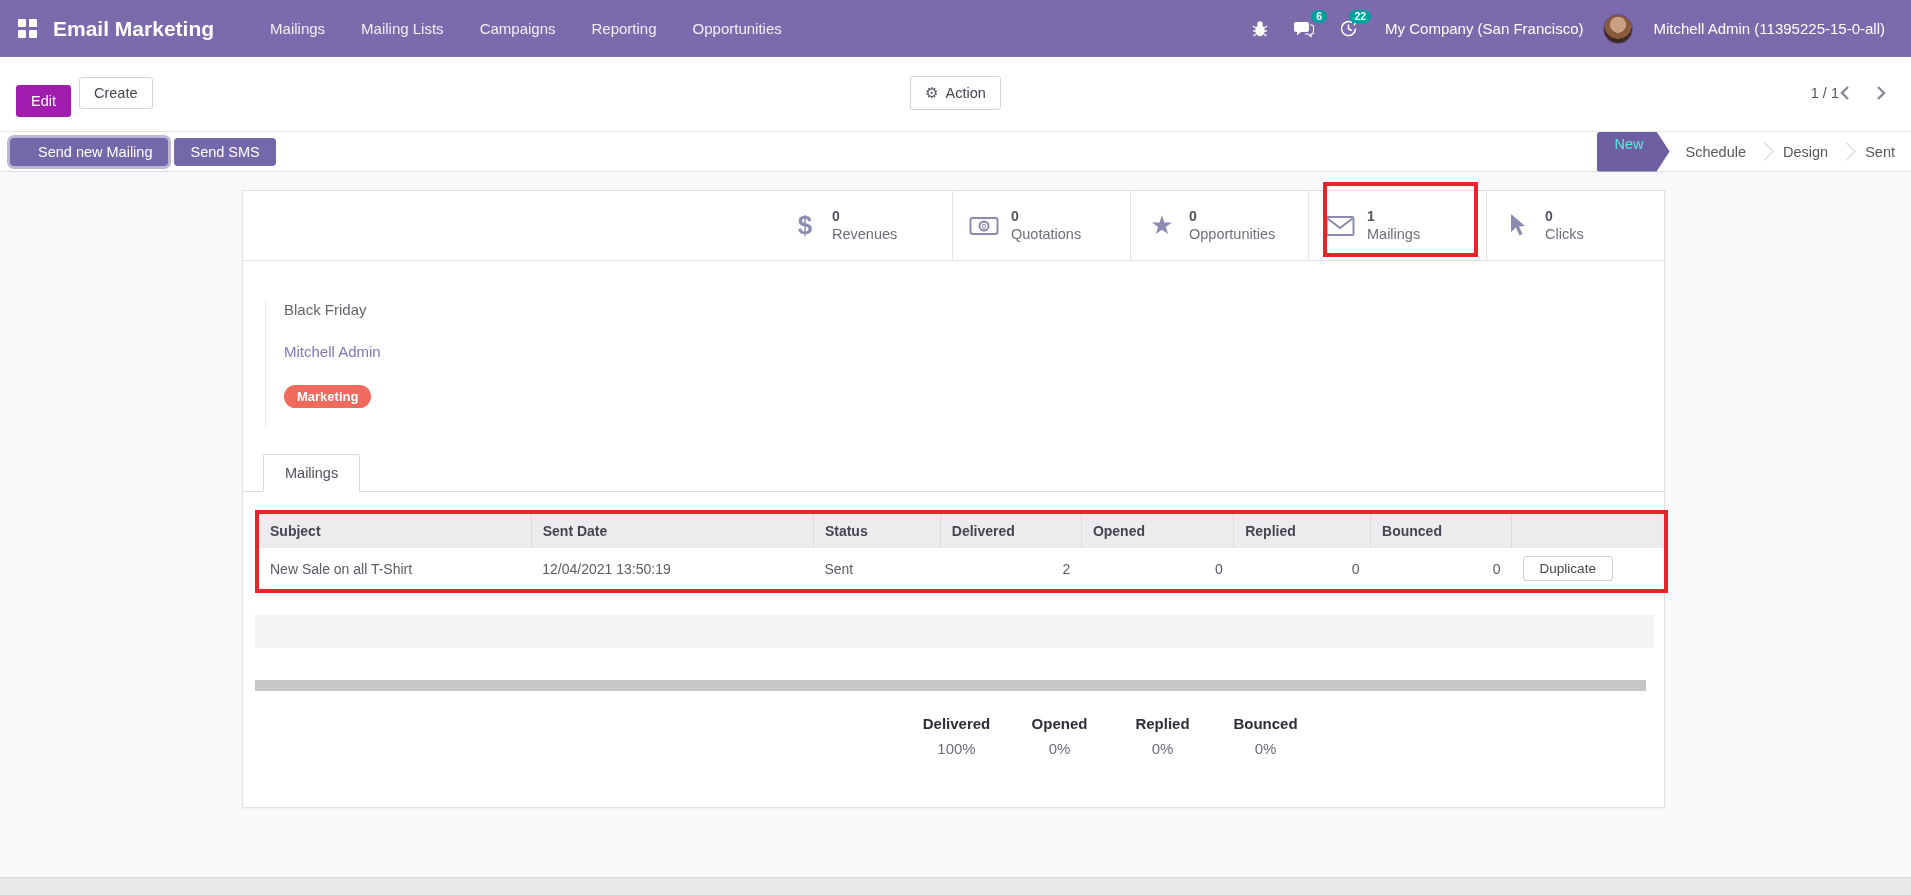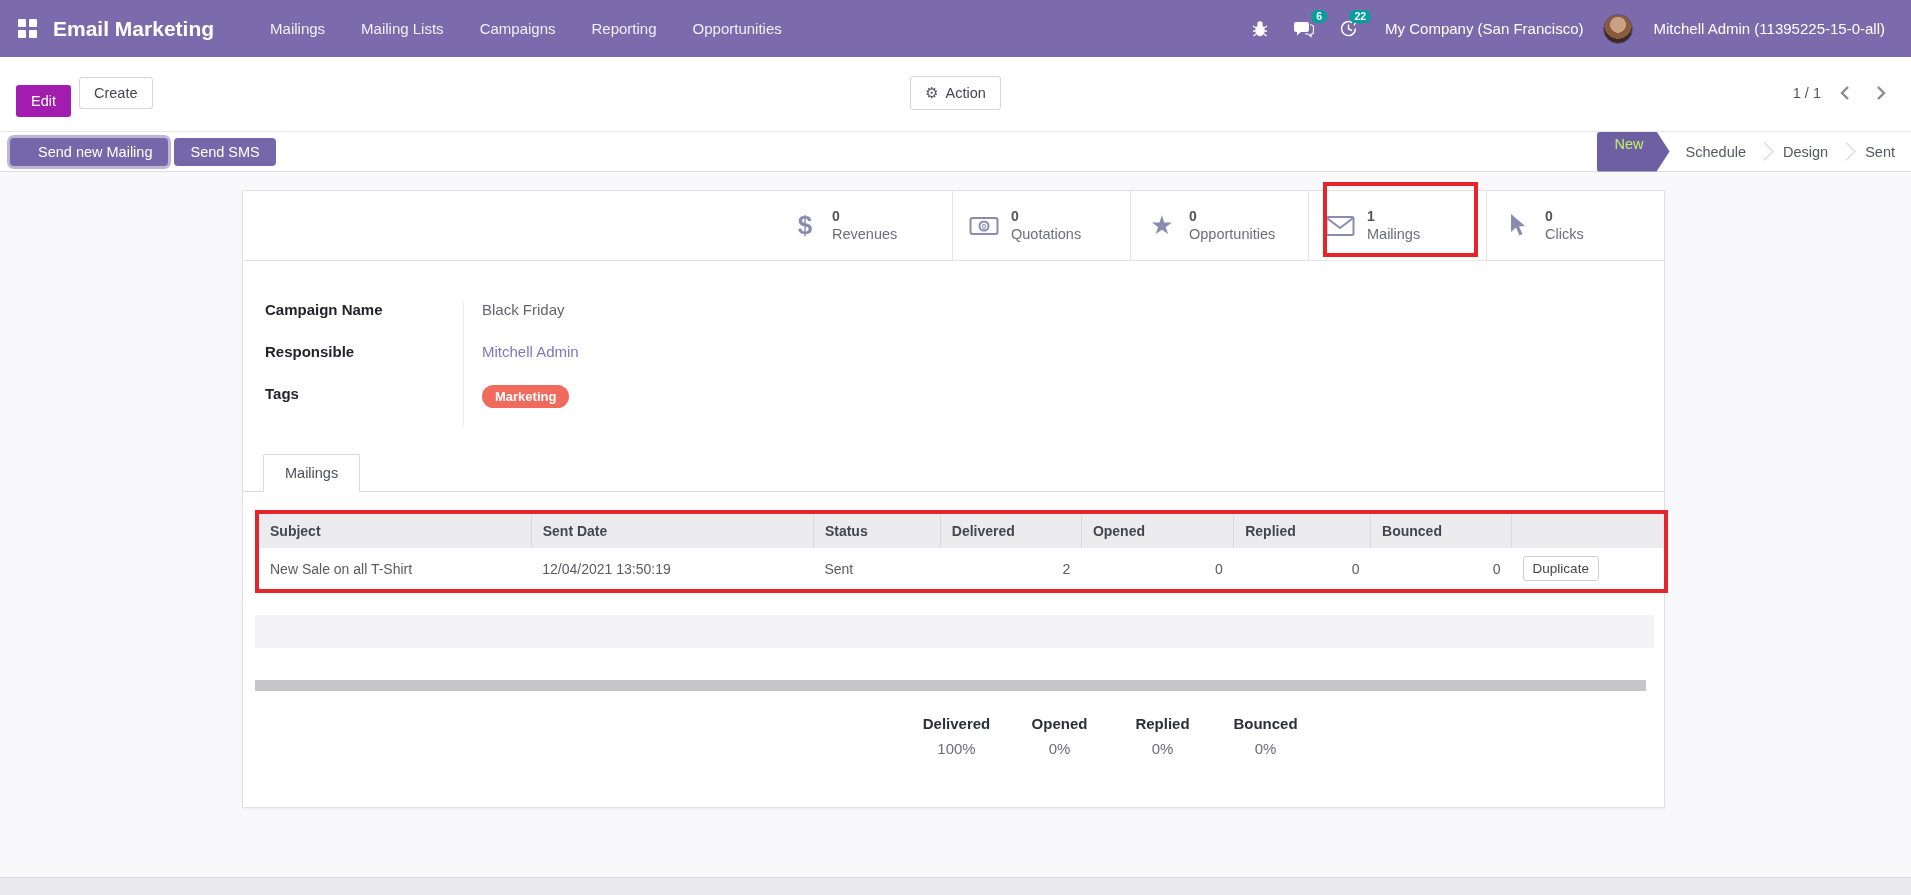--- a/index.html
+++ b/index.html
@@ -20,38 +20,38 @@
   .avatar { width:30px; height:30px; border-radius:50%; background:radial-gradient(circle at 50% 35%, #caa083 0 34%, #8a5a3c 35% 60%, #3c2a22 61%); border:1px solid #5d4f8c; cursor:pointer; }
 
   
   .control-panel { background:#fff; padding:12px 16px 14px 16px; }
   .breadcrumb { font-size:21px; margin-bottom:12px; }
   .breadcrumb .bc-parent { color:#7a6dad; cursor:pointer; }
   .breadcrumb .bc-sep, .breadcrumb .bc-current { color:#8b8b98; }
   .cp-row { display:flex; align-items:center; }
   .cp-left, .cp-center, .cp-right { flex:1; display:flex; align-items:center; }
   .cp-center { justify-content:center; }
-  .cp-right { justify-content:flex-end; gap:18px; }
+  .cp-right { justify-content:flex-end; }
   .btn { font-size:14.5px; border-radius:3px; padding:7px 14px; cursor:pointer; border:1px solid transparent; }
   .btn-primary { background:#a21caf; color:#fff;margin-top:16px; }
   .btn-default { background:#fff; color:#45454f; border:1px solid #d4d4da; }
   .btn-action { background:#fff; color:#45454f; border:1px solid #d4d4da; display:flex; align-items:center; gap:7px; }
   .gear-glyph { font-size:15px; color:#55555f; }
   .pager-count { font-size:14.5px; color:#55555f; }
   .pager-arrows { display:flex; gap:26px; margin-right:8px; }
   .pager-arrow { cursor:pointer; display:flex; align-items:center; }
 
   
   .statusbar { background:#fff; border-top:1px solid #e8e8ec; border-bottom:1px solid #dcdce2; height:41px; display:flex; align-items:center; justify-content:space-between; padding-left:10px; }
   .sb-left { display:flex; gap:6px; }
   .btn-sb { background:#7468ab; color:#fff; font-size:14.5px; border-radius:4px; padding:6px 16px; cursor:pointer; border:none; }
   .ring { box-shadow:0 0 0 3px #bdb7d6;padding-left:28px; }
   .pipeline { display:flex; align-items:center; height:100%; }
   .stage { font-size:14.5px; color:#55585e; padding:0 16px; height:100%; display:flex; align-items:center; cursor:pointer; }
-  .stage.active { background:#6e5fa3; color:#bef264; padding:0 26px 16px 18px; clip-path:polygon(0 0, calc(100% - 13px) 0, 100% 50%, calc(100% - 13px) 100%, 0 100%); border-radius:3px 0 0 3px; height:40px; }
+  .stage.active { background:#6e5fa3; color:#5eead4; padding:0 26px 16px 18px; clip-path:polygon(0 0, calc(100% - 13px) 0, 100% 50%, calc(100% - 13px) 100%, 0 100%); border-radius:3px 0 0 3px; height:40px; }
   .stage-sep { width:13px; height:13px; border-top:1px solid #d3d3d9; border-right:1px solid #d3d3d9; transform:rotate(45deg); margin:0 -4px; }
 
   
   .content { padding:18px 246px 0 242px; }
   .card { background:#fff; border:1px solid #e0e0e5; box-shadow:0 1px 2px rgba(0,0,0,.05); height:618px; position:relative; }
 
   .stat-row { display:flex; justify-content:flex-end; height:70px; border-bottom:1px solid #e3e3e8; }
   .stat-btn { width:178px; display:flex; align-items:center; gap:12px; padding-left:16px; border-left:1px solid #e3e3e8; cursor:pointer; position:relative; }
   .stat-icon { width:30px; display:flex; justify-content:center; color:#8b8bb1; font-size:26px; }
   .stat-text { display:flex; flex-direction:column; line-height:1.25; }
@@ -72,21 +72,21 @@
   .nb-tab { display:inline-block; margin-left:20px; padding:10px 21px; font-size:14.5px; color:#4f4f5a; background:#fff; border:1px solid #d9d9de; border-bottom:1px solid #fff; border-radius:2px 2px 0 0; position:relative; top:1px; cursor:pointer; }
   .nb-divider { border-bottom:1px solid #d9d9de; }
 
   .table-redbox { margin:18px -4px 0 12px; border:4px solid #e6252b; position:relative; z-index:4; background:#fff; }
   table.mailings { width:100%; border-collapse:collapse; }
   table.mailings th { background:#ececee; font-size:14px; font-weight:bold; color:#454550; text-align:left; padding:9px 11px; border-left:1px solid #dadade; cursor:pointer; }
   table.mailings th:first-child { border-left:none; }
   table.mailings td { font-size:14px; color:#5a5a64; padding:8px 11px; background:#fff; }
   th.num, td.num { text-align:right; }
   .col-subject{width:19.3%;} .col-date{width:20%;} .col-status{width:9%;} .col-del{width:10%;} .col-open{width:10.8%;} .col-rep{width:9.7%;} .col-bou{width:10%;} .col-act{width:10.8%;}
-  .btn-duplicate { background:#fff; border:1px solid #cfcfd5; border-radius:3px; font-size:13.5px; color:#45454f; padding:4px 9px; cursor:pointer; }
+  .btn-duplicate { background:#fff; border:1px solid #cfcfd5; border-radius:3px; font-size:13.5px; color:#45454f; padding:4px 16px; cursor:pointer; }
 
   .spacer-white { height:22px; }
   .stripe { height:33px; background:#f4f4f6; margin:0 10px 0 12px; }
   .spacer-white2 { height:32px; }
   .hscrollbar { height:11px; background:#c6c6c9; margin:0 18px 0 12px; cursor:pointer; }
 
   .kpis { display:flex; margin-top:24px; padding-left:662px; }
   .kpi { width:103px; text-align:center; }
   .kpi-label { font-size:15px; font-weight:bold; color:#2e2e38; }
   .kpi-value { font-size:15px; color:#6d6d78; margin-top:8px; }
@@ -243,31 +243,20 @@
           </svg>
         </span>
         <span class="stat-text">
           <span class="stat-value">0</span>
           <span class="stat-label">Clicks</span>
         </span>
       </div>
     </div>
 
     <div class="form-flex">
-      <div class="labels-col">
-        <div class="form-row">
-            <span class="field-label">Campaign Name</span>
-          </div>
-        <div class="form-row">
-            <span class="field-label">Responsible</span>
-          </div>
-        <div class="form-row">
-            <span class="field-label">Tags</span>
-          </div>
-      </div>
       <div class="values-col">
         <div class="form-row">
             <span class="field-value">Black Friday</span>
           </div>
         <div class="form-row">
             <span class="field-link">Mitchell Admin</span>
           </div>
         <div class="form-row">
             <span class="tag-pill">Marketing</span>
           </div>

